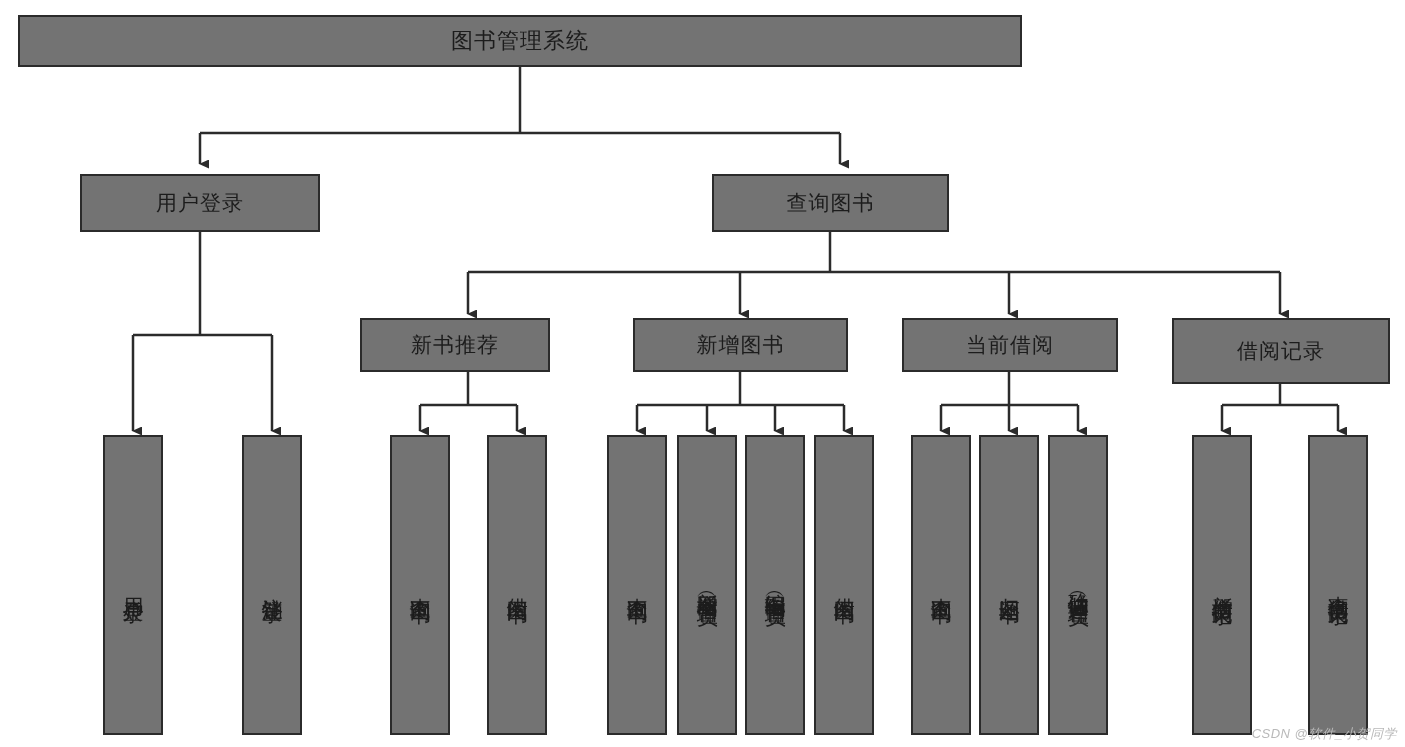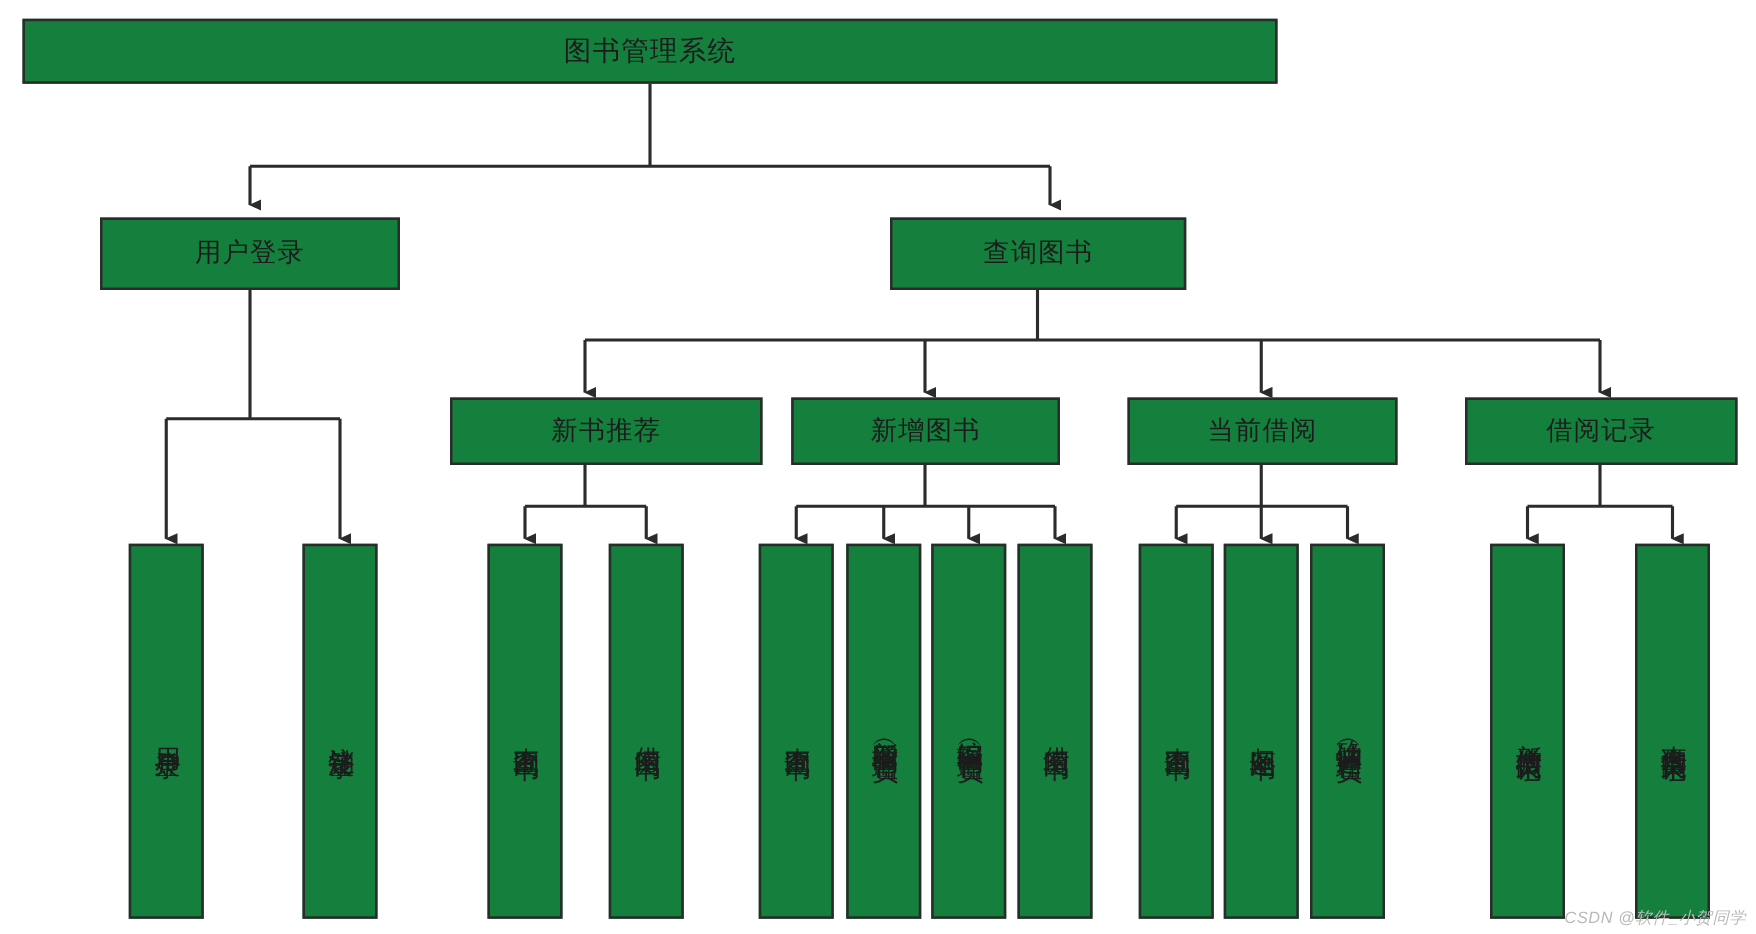--- a/index.html
+++ b/index.html
@@ -22,21 +22,21 @@
     left: 0;
     top: 0;
     width: 1405px;
     height: 747px;
     pointer-events: none;
   }
   .node {
     position: absolute;
     box-sizing: border-box;
     border: 2.5px solid #2b2b2b;
-    background: #15803d;
+    background: #737373;
     display: flex;
     align-items: center;
     justify-content: center;
     color: #1c1c1c;
   }
   .node.horiz {
     font-size: 21px;
     letter-spacing: 1px;
     line-height: 1.2;
   }
@@ -130,30 +130,30 @@
     <span>图书管理系统</span>
   </div>
 
   <div class="node horiz" style="left:80px; top:174px; width:240px; height:58px;">
     <span>用户登录</span>
   </div>
   <div class="node horiz" style="left:712px; top:174px; width:237px; height:58px;">
     <span>查询图书</span>
   </div>
 
-  <div class="node horiz" style="left:360px; top:318px; width:250px; height:54px;">
+  <div class="node horiz" style="left:360px; top:318px; width:190px; height:54px;">
     <span>新书推荐</span>
   </div>
   <div class="node horiz" style="left:633px; top:318px; width:215px; height:54px;">
     <span>新增图书</span>
   </div>
   <div class="node horiz" style="left:902px; top:318px; width:216px; height:54px;align-items:center;">
     <span>当前借阅</span>
   </div>
-  <div class="node horiz" style="left:1172px; top:318px; width:218px; height:54px;">
+  <div class="node horiz" style="left:1172px; top:318px; width:218px; height:66px;">
     <span>借阅记录</span>
   </div>
 
   <div class="node vert" style="left:103px; top:435px; width:60px; height:300px;">
     <span>用户登录</span>
   </div>
   <div class="node vert" style="left:242px; top:435px; width:60px; height:300px;">
     <span>注销登录</span>
   </div>
 

